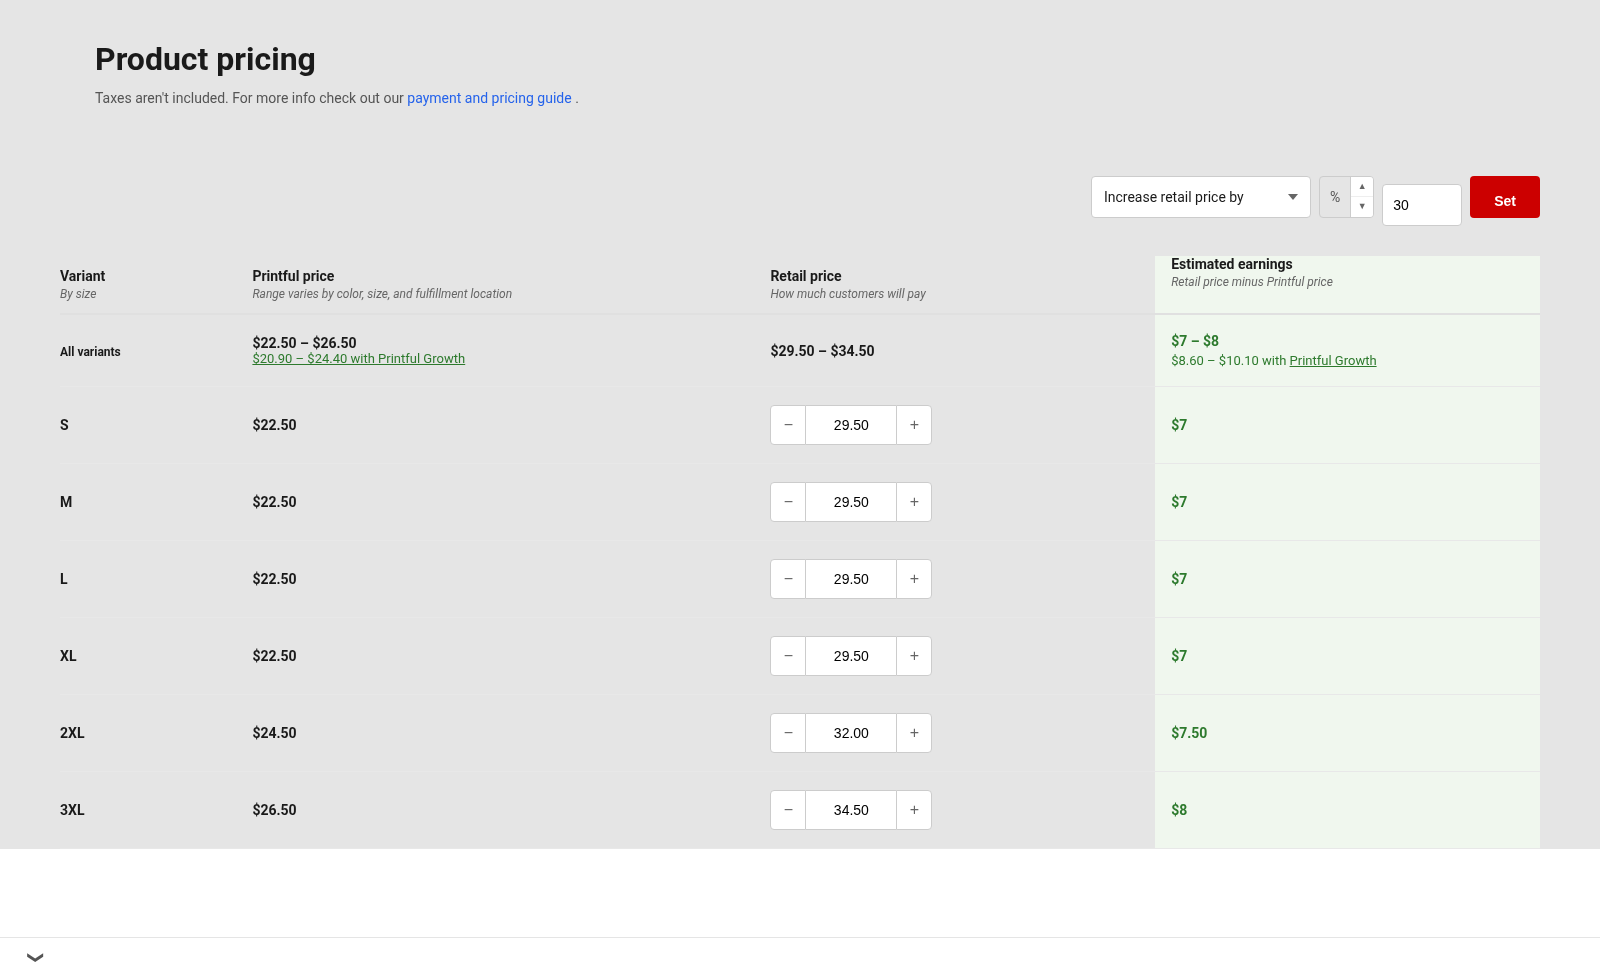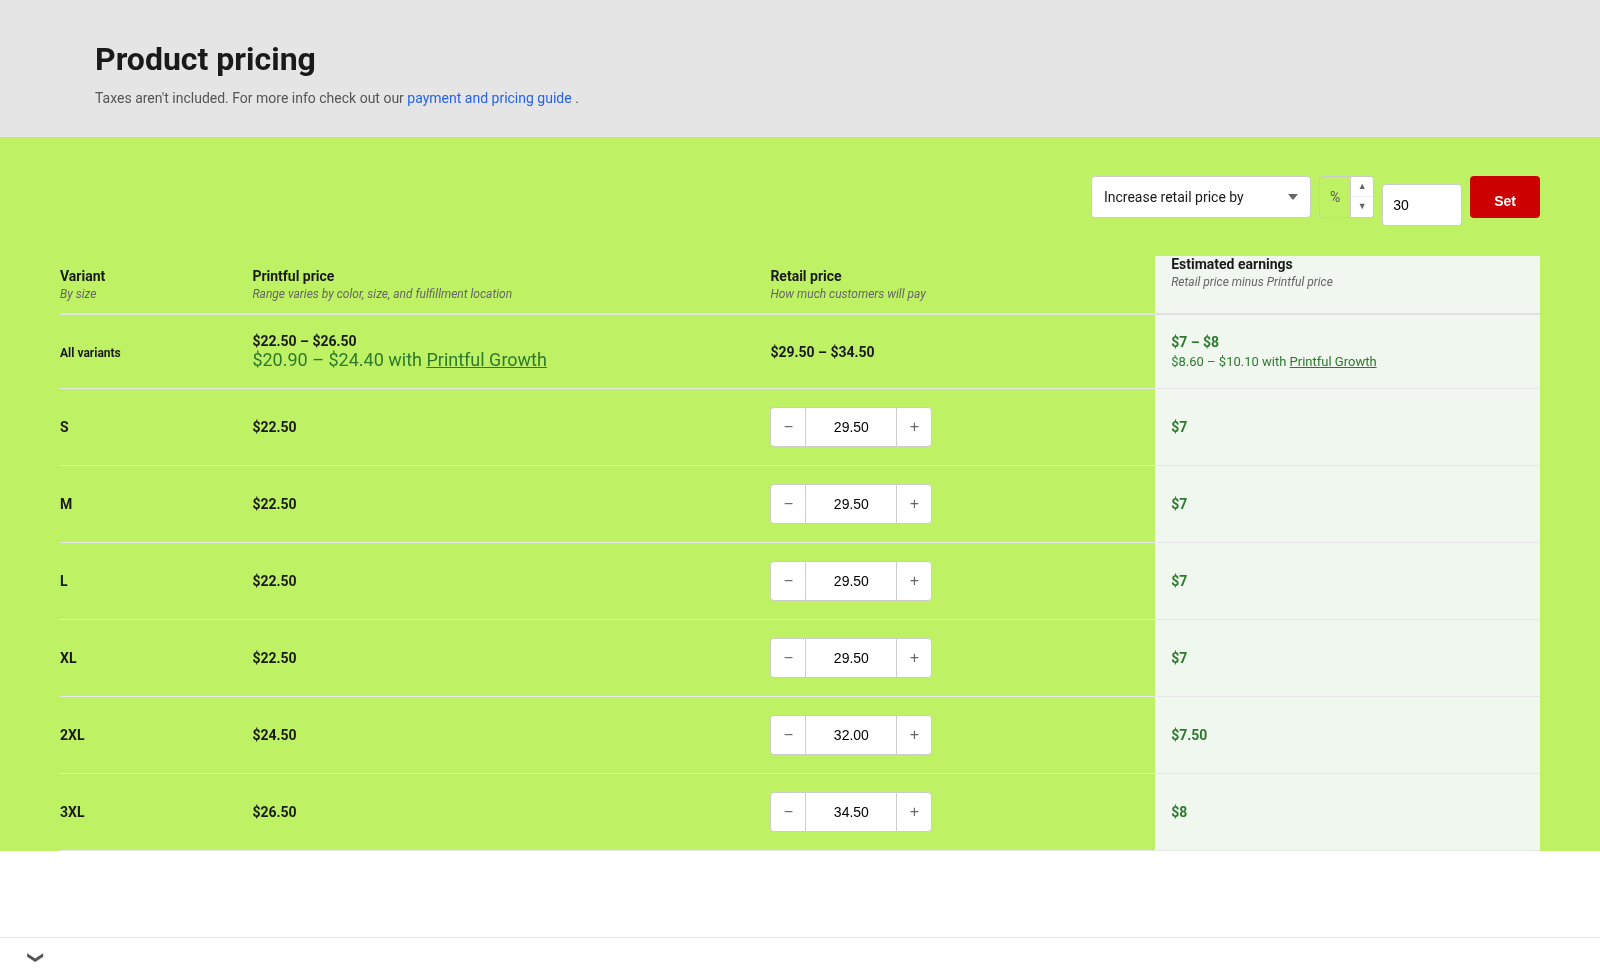--- a/index.html
+++ b/index.html
@@ -27,21 +27,21 @@
     .subtitle {
       font-size: 14px;
       color: #555;
     }
     .subtitle a {
       color: #2563eb;
       text-decoration: none;
     }
 
     .content-section {
-      background: #bef264;
+      background: #e5e5e5;
       padding: 30px 60px 0 60px;
     }
 
     .toolbar {
       display: flex;
       justify-content: flex-end;
       align-items: center;
       gap: 8px;
       margin-bottom: 30px;
     }
@@ -172,22 +172,23 @@
     .all-variants-name {
       font-weight: 700;
       font-size: 12px;
     }
 
     .printful-price {
       font-weight: 700;
       font-size: 14px;
     }
     .printful-growth-price {
-      font-size: 18px;
+      font-size: 13px;
       color: #2d7a2d;
+      text-decoration: underline;
     }
     .printful-growth-link {
       color: #2d7a2d;
       text-decoration: underline;
       cursor: pointer;
     }
 
     .earnings-value {
       color: #2d7a2d;
       font-weight: 700;

